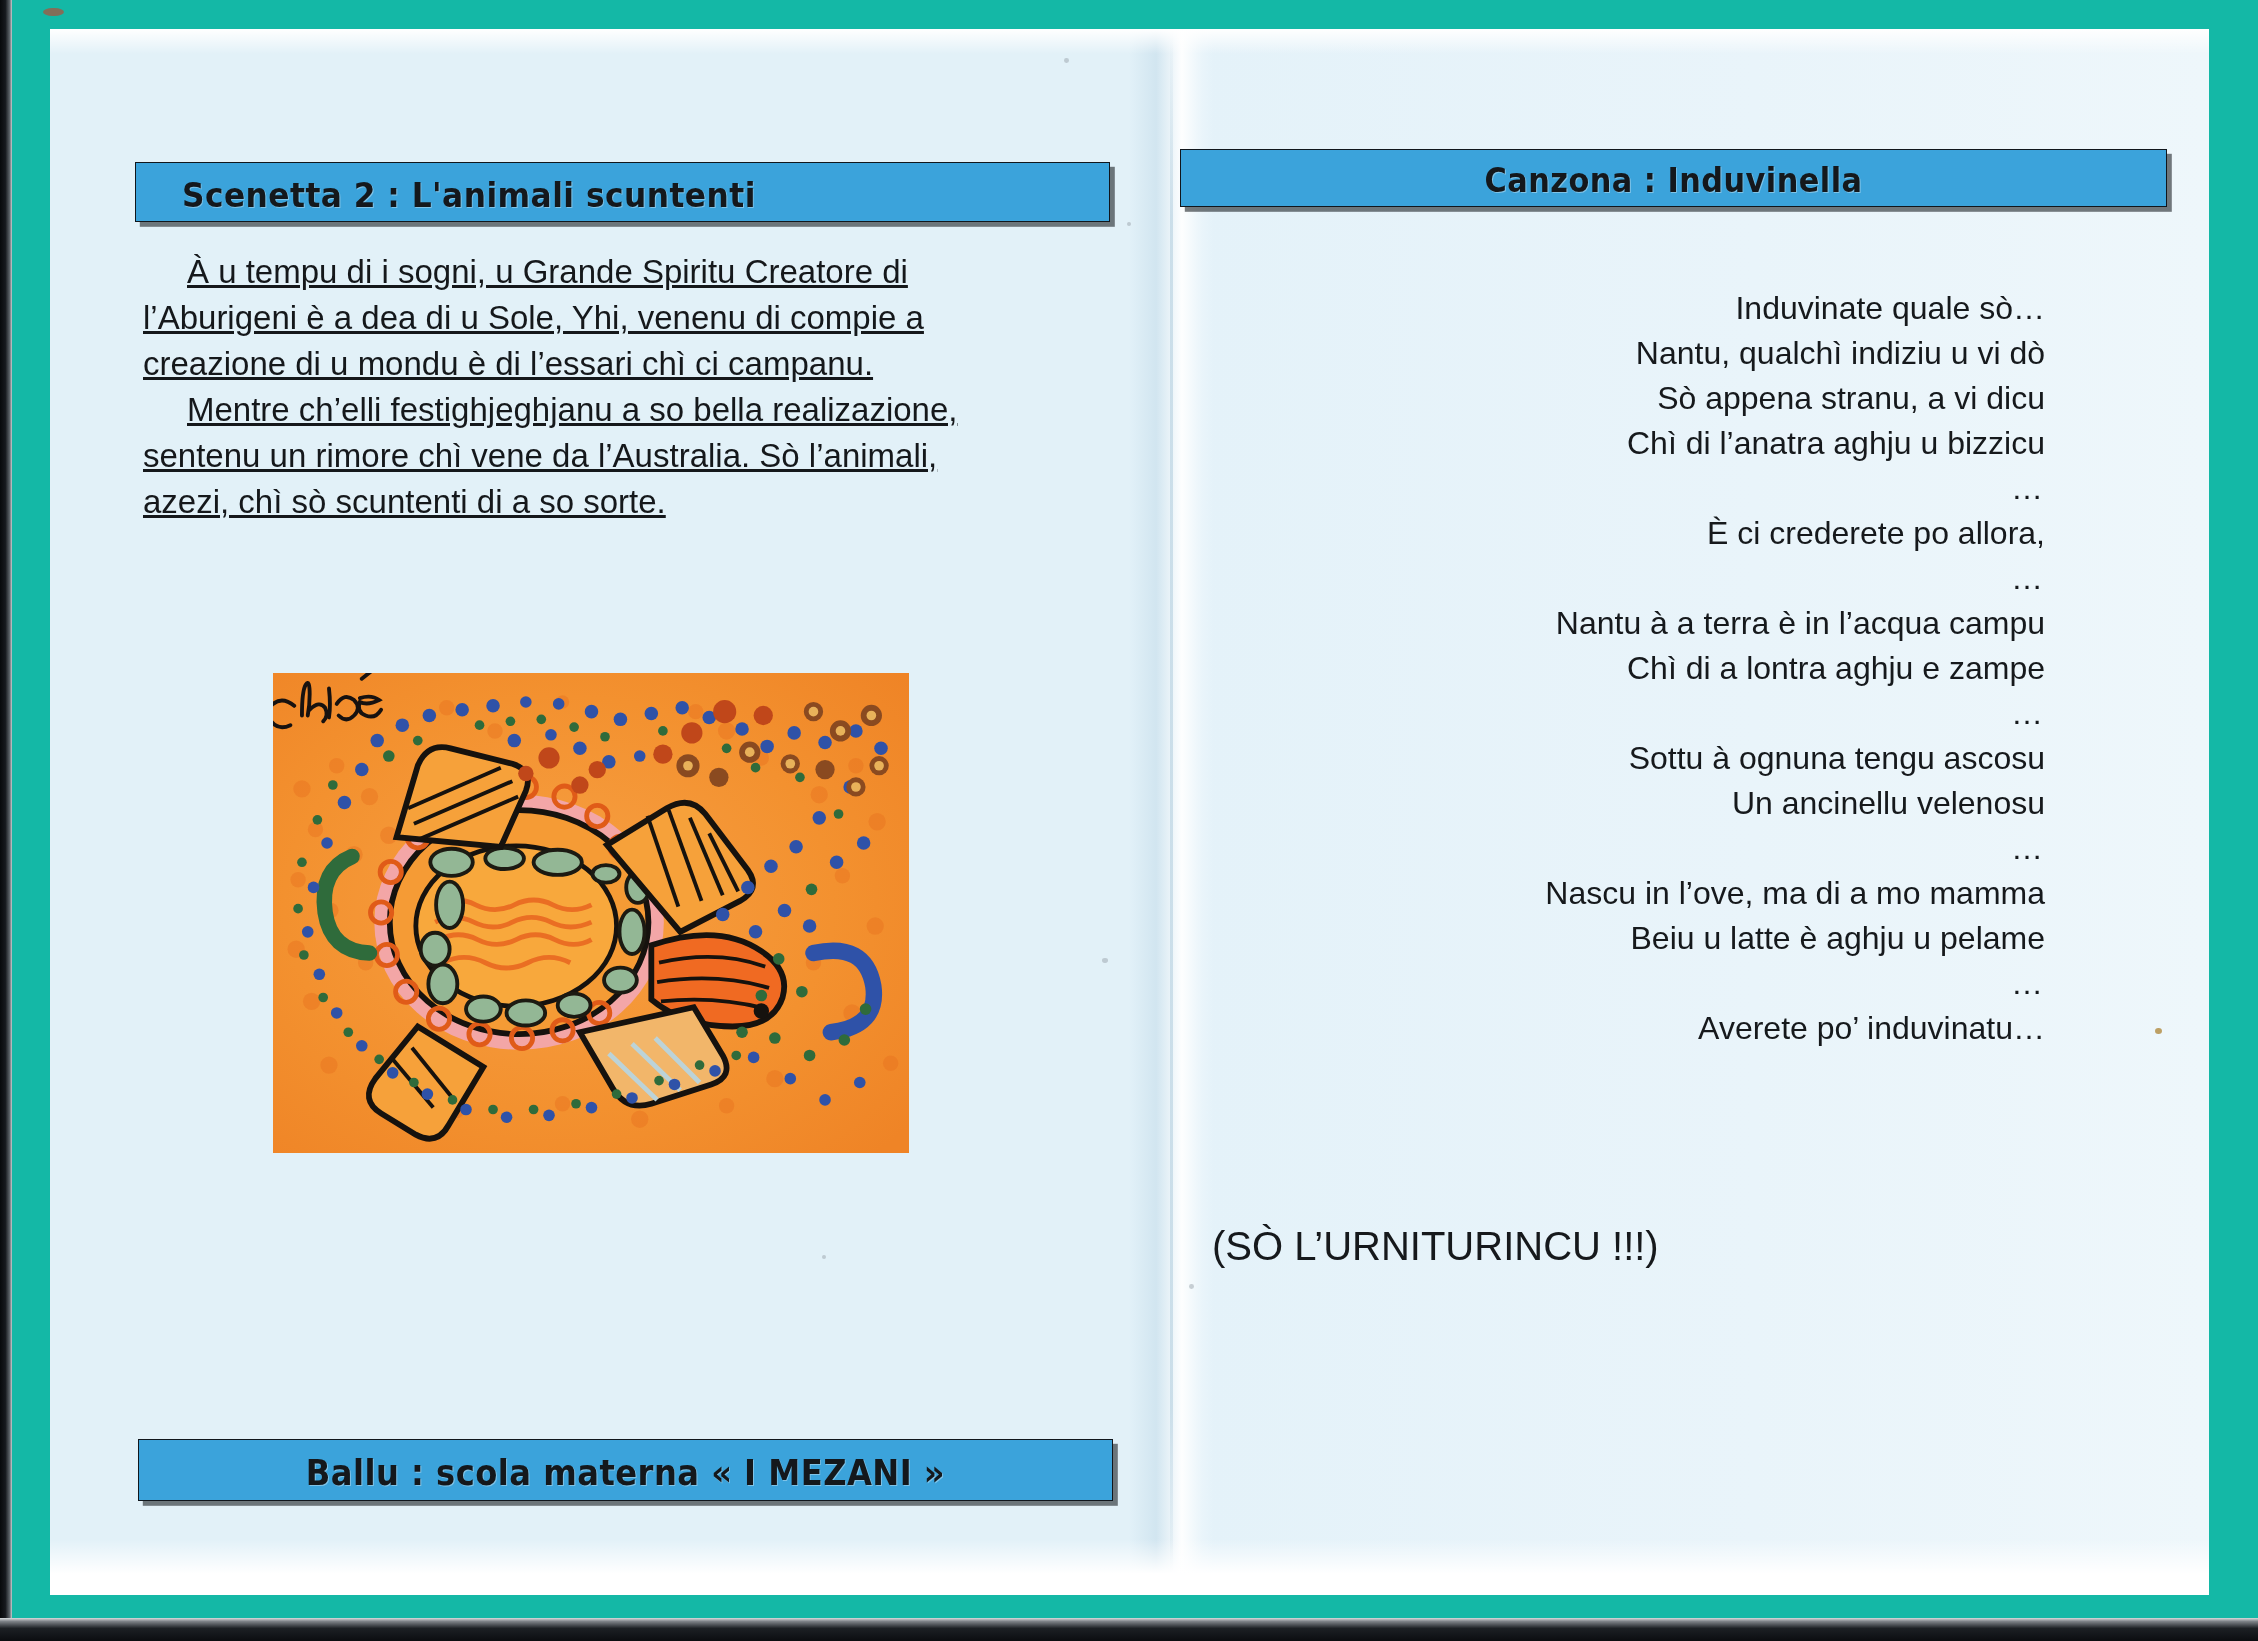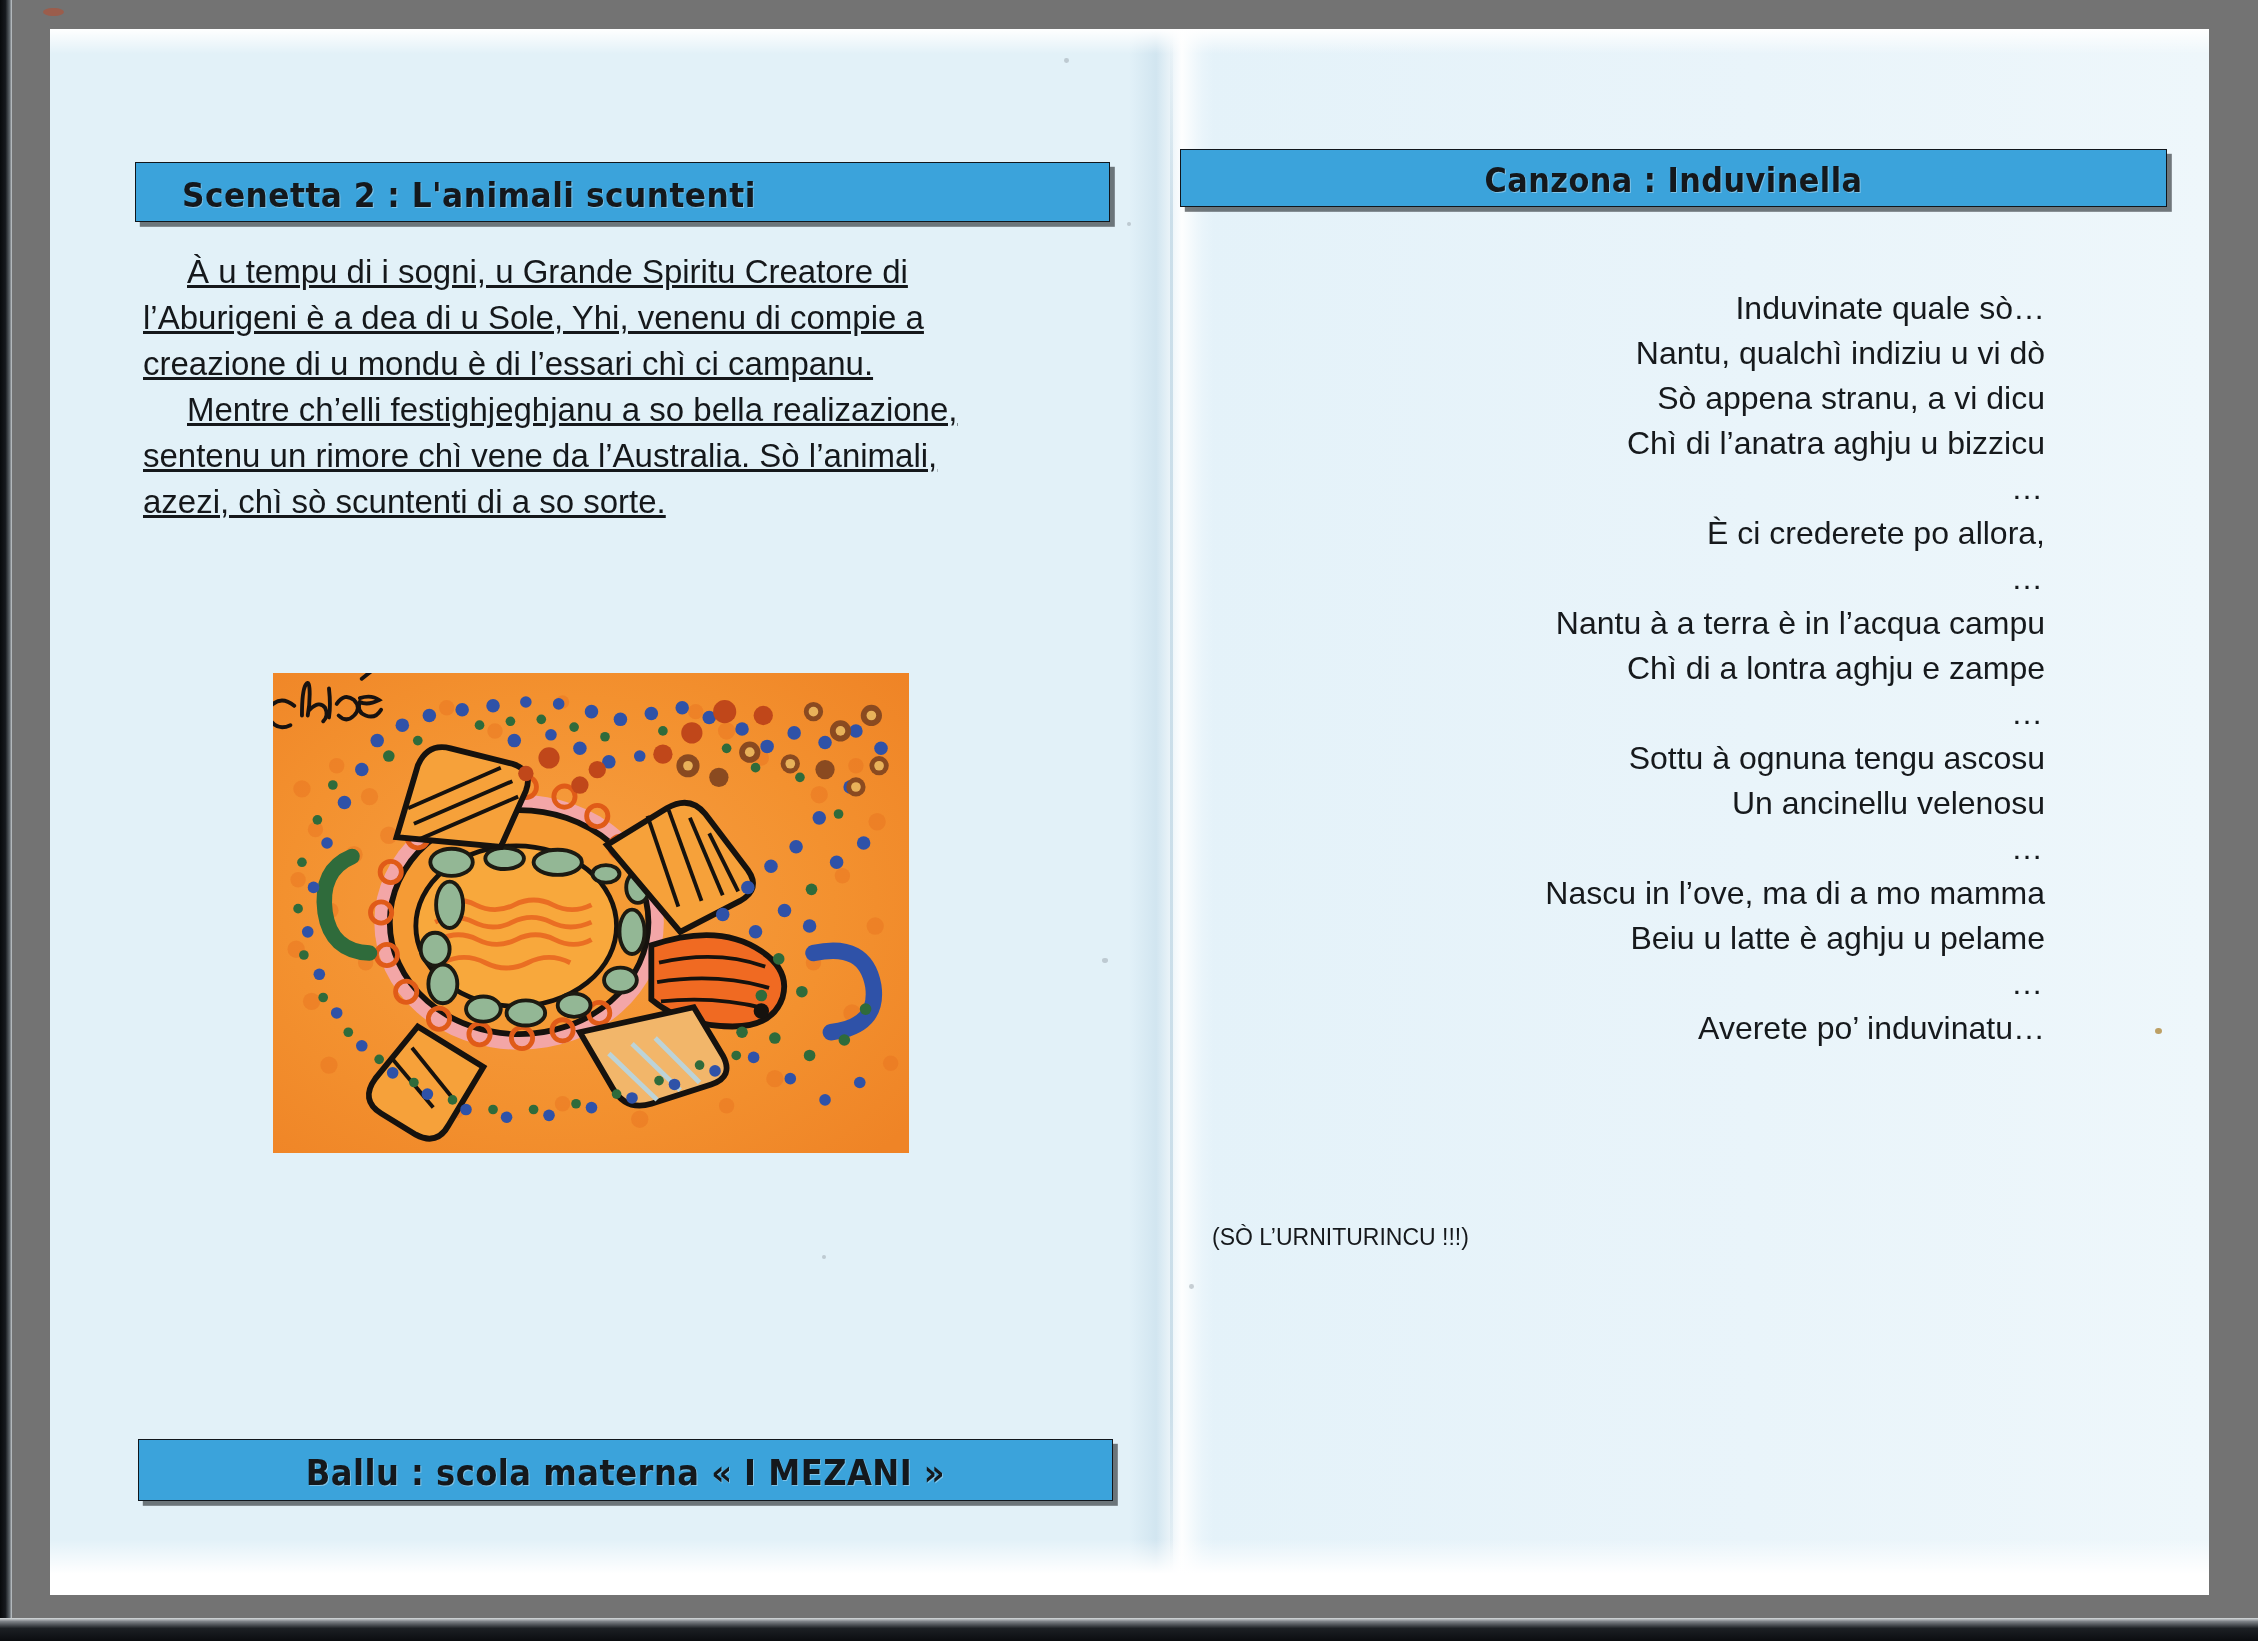--- a/index.html
+++ b/index.html
@@ -1,18 +1,18 @@
 <!DOCTYPE html>
 <html><head>
 <meta charset="utf-8">
 <style>
   html,body{margin:0;padding:0;background:#ffffff;}
   body{width:2258px;height:1641px;overflow:hidden;font-family:"Liberation Sans",sans-serif;}
 
-  #scan{position:absolute;left:0;top:0;width:2258px;height:1641px;background:#737373;overflow:hidden;}
+  #scan{position:absolute;left:0;top:0;width:2258px;height:1641px;background:#14b8a6;overflow:hidden;}
 
   
   .bed-left{position:absolute;left:0;top:0;width:11.6px;height:1641px;
     background:linear-gradient(90deg,#07090b 0%,#16191d 45%,#5d6469 80%,#c9ced2 100%);}
   .bed-bottom{position:absolute;left:0;bottom:0;width:2258px;height:23px;
     background:linear-gradient(0deg,#0b0d10 0%,#1c2024 55%,#7d8287 85%,#d8dcde 100%);}
   .bed-topnick{position:absolute;left:43px;top:7.7px;width:21px;height:8.7px;border-radius:50%;
     background:#a8563f;opacity:.75;}
 
   
@@ -66,21 +66,21 @@
     overflow:hidden;background:#f39132;}
   .art-svg{display:block;width:100%;height:100%;}
 
   
   .lyrics{position:absolute;left:1176px;top:286px;width:869px;
     font-family:"Liberation Sans",sans-serif;font-size:32px;line-height:45px;
     color:#16191c;}
   .lyrics .line{white-space:nowrap;text-align:right;}
   .lyrics .sep{padding-left:182px;letter-spacing:1.9px;}
   .answer{position:absolute;left:1212px;top:1224px;
-    font-family:"Liberation Sans",sans-serif;font-size:23px;color:#16191c;
+    font-family:"Liberation Sans",sans-serif;font-size:40px;color:#16191c;
     white-space:nowrap;}
 </style>
 </head>
 <body>
 
 <div id="scan">
 
   <div class="bed-left"></div>
   <div class="bed-bottom"></div>
   <div class="bed-topnick"></div>

